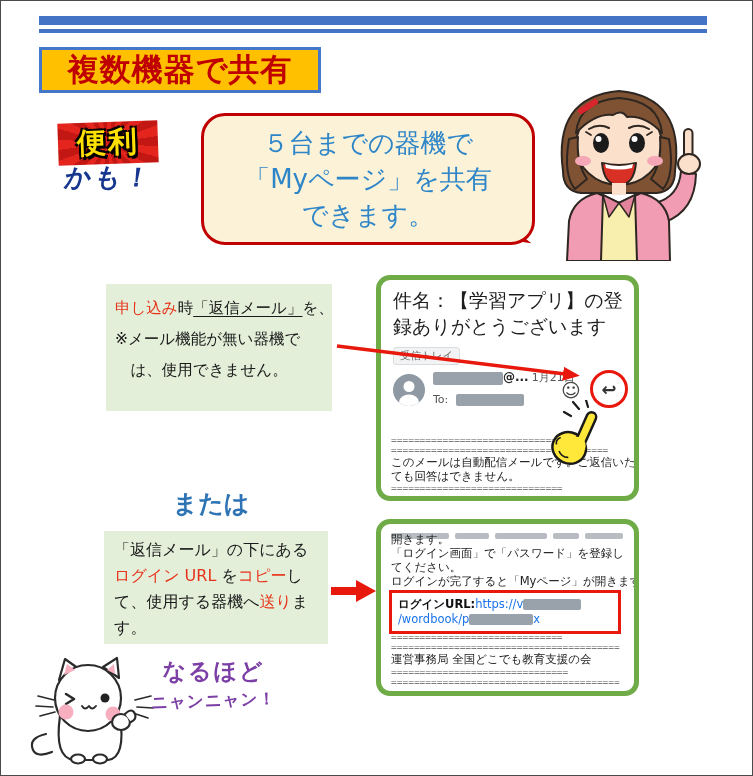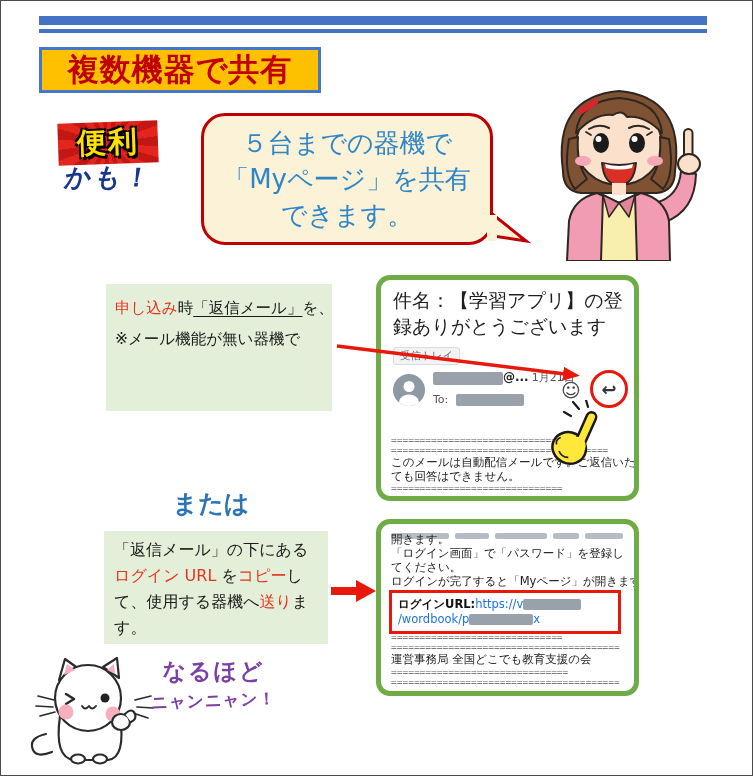--- a/index.html
+++ b/index.html
@@ -15,21 +15,21 @@
   .title-box { left:38px; top:46px; width:282px; height:46px; background:#FFC000; border:3px solid #4477C8; display:flex; align-items:center; justify-content:center; }
   .title-box span { font-size:31px; font-weight:bold; color:#C00000; letter-spacing:1px; }
 
   
   .benri-badge { left:57px; top:121px; width:100px; height:42px; background:repeating-conic-gradient(from 0deg,#E3251D 0deg 12deg,#C21712 12deg 24deg); display:flex; align-items:center; justify-content:center; transform:rotate(-2deg); }
   .benri-badge span { font-size:29px; font-weight:bold; color:#FFE000; letter-spacing:2px;
     text-shadow:-2px -2px 0 #000,2px -2px 0 #000,-2px 2px 0 #000,2px 2px 0 #000,2px 3px 0 #000; }
   .benri-sub { left:64px; top:159px; font-size:26px; font-weight:bold; color:#16368F; transform:skewX(-8deg); letter-spacing:3px; }
 
   
-  .bubble { left:200px; top:112px; width:292px; height:132px; background:#FBF2D7; border:3px solid #C00000; border-radius:24px; z-index:5; display:flex; flex-direction:column; align-items:center; justify-content:center; }
+  .bubble { left:200px; top:112px; width:334px; height:132px; background:#FBF2D7; border:3px solid #C00000; border-radius:24px; z-index:5; display:flex; flex-direction:column; align-items:center; justify-content:center; }
   .bubble div { font-size:26px; line-height:36px; color:#2E86C8; text-align:center; }
   .bubble-tail { left:482px; top:200px; z-index:4; }
   .bubble-patch { left:486px; top:214px; width:10px; height:26px; background:#FBF2D7; z-index:6; }
 
   
   .note { background:#E3EFD9; color:#1a1a1a; z-index:1; }
   .note1 { left:105px; top:283px; width:226px; height:127px; padding:9px 6px 6px 9px; font-size:15.5px; }
   .note1 .ln { line-height:31px; white-space:nowrap; }
   .note2 { left:103px; top:530px; width:224px; height:113px; padding:6px 6px 4px 10px; font-size:16px; }
   .note2 .ln { line-height:26px; white-space:nowrap; }
@@ -138,20 +138,21 @@
       <path d="M74,124 L90,132 L80,146 Z" fill="#E2849C" stroke-width="1.5"></path>
       <path d="M106,124 L90,132 L100,146 Z" fill="#E2849C" stroke-width="1.5"></path>
     </g>
   </svg>
 
   <div class="abs note note1">
     <div class="ln">
       <span class="red">申し込み</span><span>時</span><span class="ul">「返信メール」</span><span>を、</span>
     </div>
     <div class="ln">※メール機能が無い器機で</div>
+    <div class="ln">　は、使用できません。</div>
   </div>
 
   <div class="abs shot shot1">
     <div class="in subject">件名：【学習アプリ】の登録ありがとうございます</div>
     <div class="in chip">受信トレイ</div>
     <div class="in avatar">
       <svg width="32" height="32">
           <rect width="32" height="32" fill="#8E99A3"></rect>
           <circle cx="16" cy="12.5" r="5.5" fill="#fff"></circle>
           <ellipse cx="16" cy="28" rx="10" ry="7.5" fill="#fff"></ellipse>

